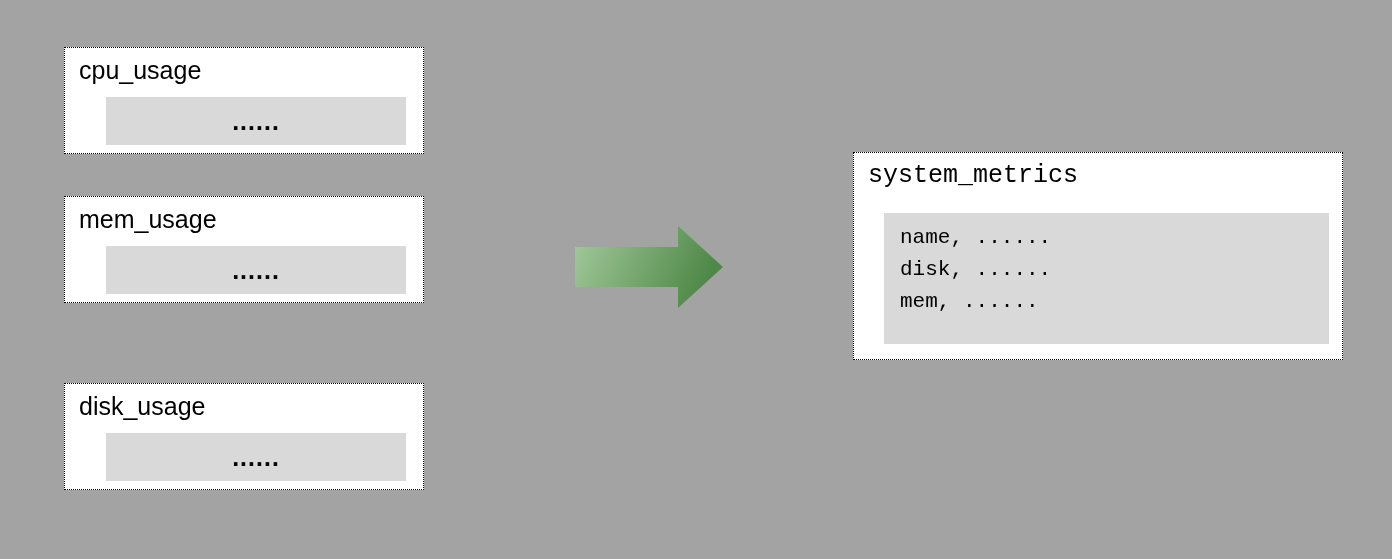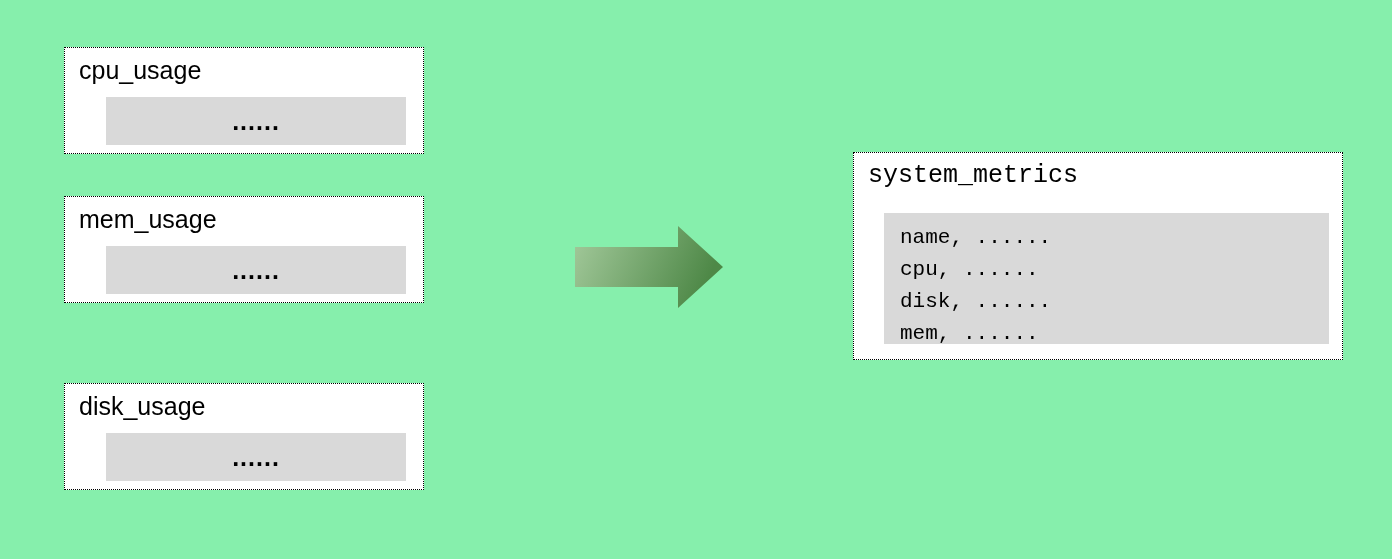--- a/index.html
+++ b/index.html
@@ -6,21 +6,21 @@
     margin: 0;
     padding: 0;
     background: #ffffff;
     font-family: "Liberation Sans", sans-serif;
     color: #000000;
   }
   .canvas {
     position: relative;
     width: 1392px;
     height: 559px;
-    background: #86efac;
+    background: #a3a3a3;
     overflow: hidden;
   }
   .table-box {
     position: absolute;
     border: 1px dotted #000000;
     background: #ffffff;
     box-sizing: border-box;
   }
   .src-box {
     width: 360px;
@@ -114,19 +114,18 @@
         <stop offset="100%" stop-color="#4e8847"></stop>
       </linearGradient>
     </defs>
     <polygon points="0,21 103,21 103,0 148,41 103,82 103,61 0,61" fill="url(#arrowGrad)"></polygon>
   </svg>
 
   <div class="table-box result-box">
     <div class="box-title">system_metrics</div>
     <div class="result-body">
       <div class="result-row">name, ......</div>
-      <div class="result-row">cpu, ......</div>
       <div class="result-row">disk, ......</div>
       <div class="result-row">mem, ......</div>
     </div>
   </div>
 
 </div>
 
 </body></html>

